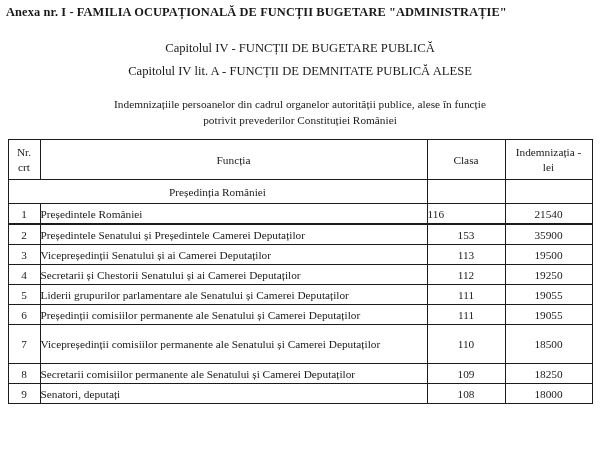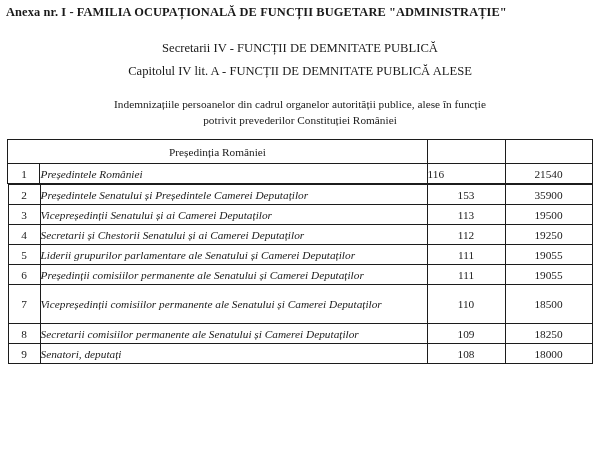--- a/index.html
+++ b/index.html
@@ -65,21 +65,21 @@
     font-weight: normal;
   }
 
   
   .col-nr     { width: 32px; }
   .col-fn     { width: 387px; }
   .col-cls    { width: 78px; }
   .col-ind    { width: 87px; }
 
   .c-nr  { text-align: center; }
-  .c-fn  { text-align: left; padding-left: 5px; font-style: italic; }
+  .c-fn  { text-align: left; padding-left: 5px; }
   .c-cls { text-align: left; }
   .c-ind { text-align: center; }
 
   .hdr-nr {
     text-align: center;
     line-height: 1.32;
     padding: 3px 0;
   }
   .hdr-fn {
     text-align: center;
@@ -126,36 +126,48 @@
 
   .tbl-top { margin-top: 11px; }
 </style>
 </head>
 <body>
 
 <div class="page">
 
   <div class="doc-title">Anexa nr. I  - FAMILIA OCUPAȚIONALĂ DE FUNCȚII BUGETARE "ADMINISTRAȚIE"</div>
 
-  <div class="chapter-line chapter-1">Secretarii IV -  FUNCȚII DE DEMNITATE PUBLICĂ</div>
+  <div class="chapter-line chapter-1">Capitolul IV -  FUNCȚII DE BUGETARE PUBLICĂ</div>
   <div class="chapter-line chapter-2">Capitolul IV lit. A - FUNCȚII DE DEMNITATE PUBLICĂ ALESE</div>
 
   <div class="intro">
     <div>Indemnizațiile persoanelor din cadrul organelor autorității publice, alese în funcție</div>
     <div>potrivit prevederilor Constituției României</div>
   </div>
 
   <table class="tbl tbl-top">
     <colgroup>
       <col class="col-nr">
         <col class="col-fn">
         <col class="col-cls">
         <col class="col-ind">
     </colgroup>
     <tbody>
+      <tr class="row-head">
+        <td class="hdr-nr">
+          <span>Nr.</span><br>
+          <span>crt</span>
+        </td>
+        <td class="hdr-fn">Funcția</td>
+        <td class="hdr-cls">Clasa</td>
+        <td class="hdr-ind">
+          <span>Indemnizația -</span><br>
+          <span>lei</span>
+        </td>
+      </tr>
 
       <tr class="row-section">
         <td colspan="2">Președinția României</td>
         <td></td>
         <td></td>
       </tr>
 
       <tr class="row-data">
         <td class="c-nr">1</td>
         <td class="c-fn">Președintele României</td>

